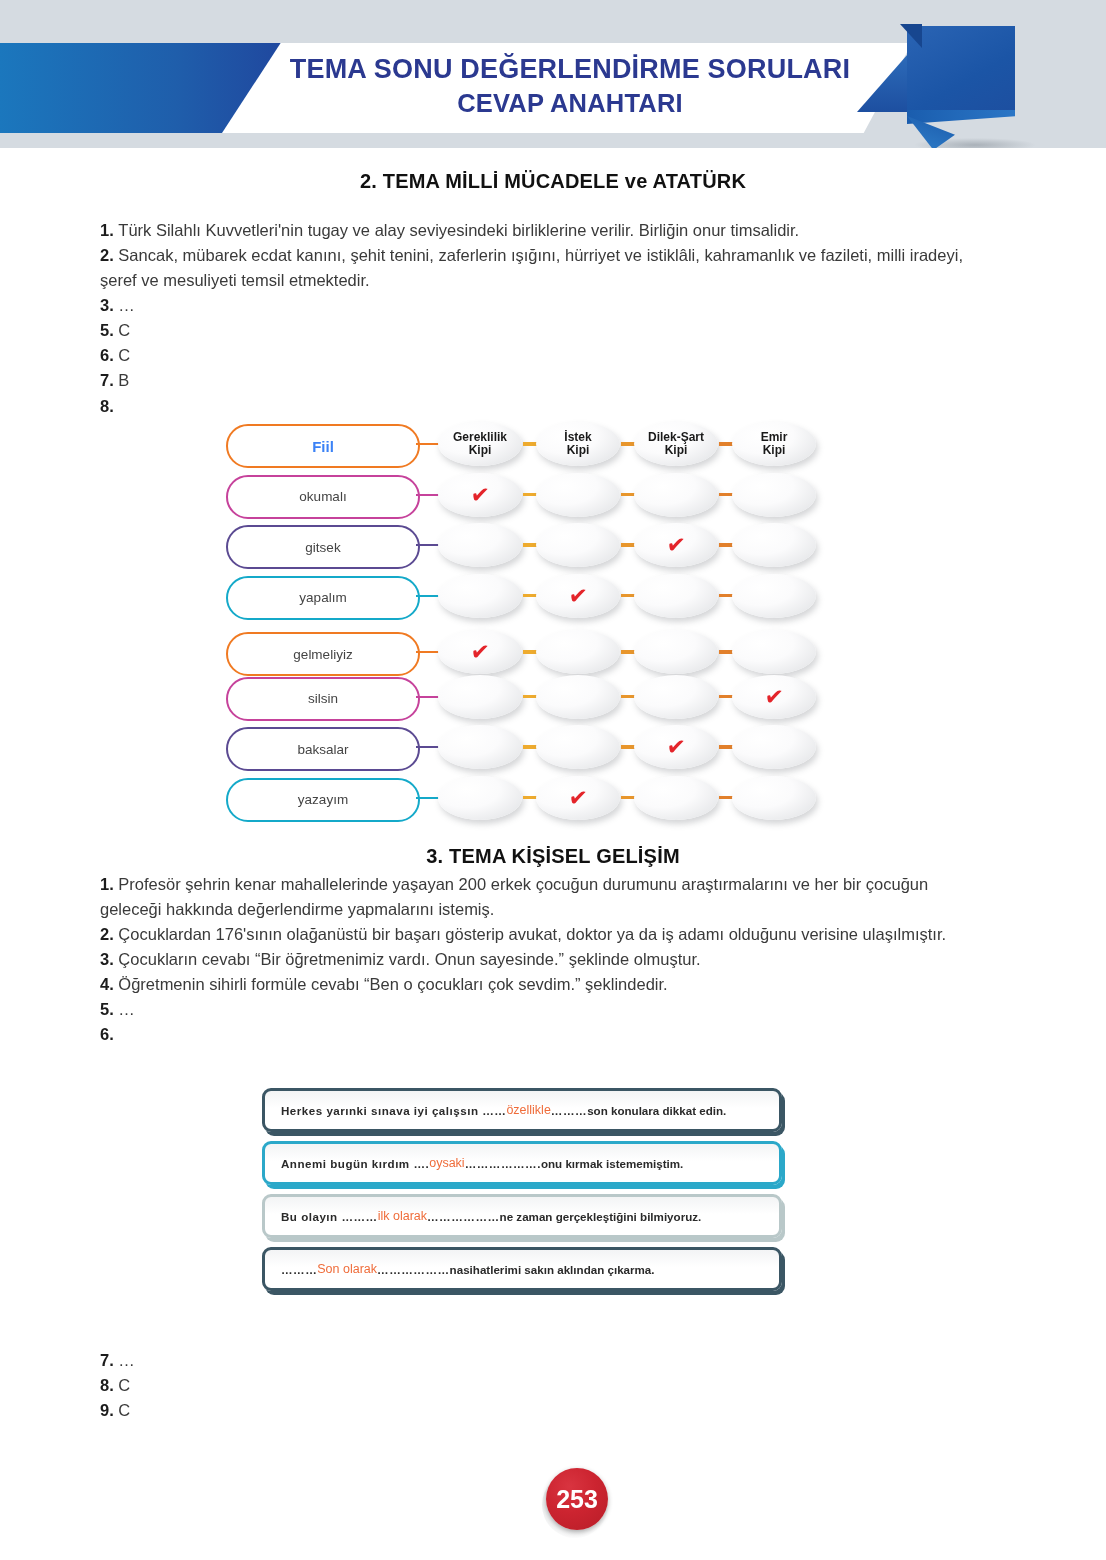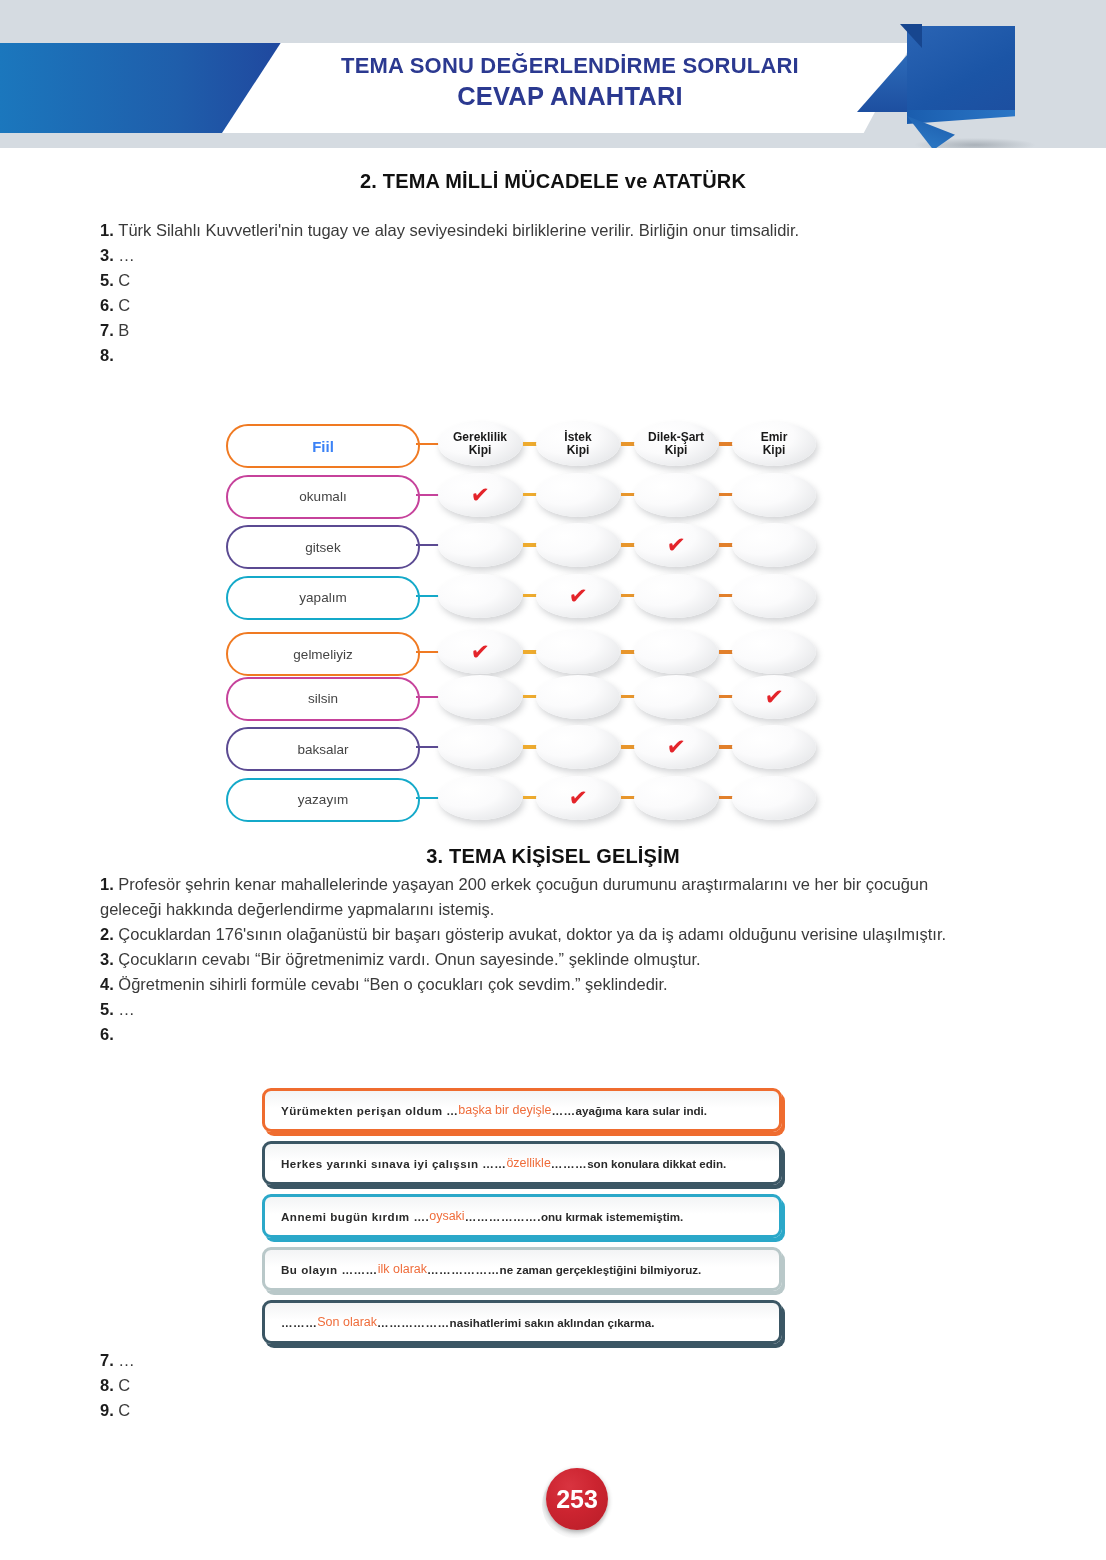--- a/index.html
+++ b/index.html
@@ -43,21 +43,21 @@
   .banner-title-wrap {
     position: absolute;
     left: 270px; top: 52px;
     width: 600px;
     text-align: center;
     color: #2b3990;
     font-weight: bold;
     letter-spacing: 0.2px;
     line-height: 1.28;
   }
-  .banner-line1 { font-size: 22px; }
+  .banner-line1 { font-size: 27px; }
   .banner-line2 { font-size: 25.5px; }
 
   
   .ribbon { position: absolute; left: 855px; top: 20px; width: 200px; height: 128px; }
   .rb-1 {
     position: absolute; left: 52px; top: 6px; width: 108px; height: 86px;
     background: linear-gradient(150deg,#2a64b4 0%, #1b55a6 60%, #1d4fa0 100%);
   }
   .rb-2 {
     position: absolute; left: 2px; top: 26px; width: 58px; height: 66px;
@@ -213,20 +213,21 @@
     <div class="rb-3"></div>
     <div class="rb-4"></div>
     <div class="rb-5"></div>
   </div>
 </div>
 
 <div class="section-title" id="title-tema2">2. TEMA MİLLİ MÜCADELE ve ATATÜRK</div>
 
 <div class="answers" id="answers-tema2">
     <div class="ans-line"><span class="ans-num">1. </span><span>Türk Silahlı Kuvvetleri'nin tugay ve alay seviyesindeki birliklerine verilir. Birliğin onur timsalidir.</span></div>
+    <div class="ans-line"><span class="ans-num">2. </span><span>Sancak, mübarek ecdat kanını, şehit tenini, zaferlerin ışığını, hürriyet ve istiklâli, kahramanlık ve fazileti, milli iradeyi, şeref ve mesuliyeti temsil etmektedir.</span></div>
     <div class="ans-line"><span class="ans-num">3. </span><span>…</span></div>
     <div class="ans-line"><span class="ans-num">5. </span><span>C</span></div>
     <div class="ans-line"><span class="ans-num">6. </span><span>C</span></div>
     <div class="ans-line"><span class="ans-num">7. </span><span>B</span></div>
     <div class="ans-line"><span class="ans-num">8. </span><span></span></div>
   </div>
 
 <div class="verbtable" id="verb-table">
     <div class="vt-row" style="top: 0px;">
       <div class="vt-pill head" style="border-color: rgb(240, 122, 34);">Fiil</div>
@@ -361,26 +362,20 @@
 <div class="answers" id="answers-tema3">
     <div class="ans-line"><span class="ans-num">1. </span><span>Profesör şehrin kenar mahallelerinde yaşayan 200 erkek çocuğun durumunu araştırmalarını ve her bir çocuğun geleceği hakkında değerlendirme yapmalarını istemiş.</span></div>
     <div class="ans-line"><span class="ans-num">2. </span><span>Çocuklardan 176'sının olağanüstü bir başarı gösterip avukat, doktor ya da iş adamı olduğunu verisine ulaşılmıştır.</span></div>
     <div class="ans-line"><span class="ans-num">3. </span><span>Çocukların cevabı “Bir öğretmenimiz vardı. Onun sayesinde.” şeklinde olmuştur.</span></div>
     <div class="ans-line"><span class="ans-num">4. </span><span>Öğretmenin sihirli formüle cevabı “Ben o çocukları çok sevdim.” şeklindedir.</span></div>
     <div class="ans-line"><span class="ans-num">5. </span><span> …</span></div>
     <div class="ans-line"><span class="ans-num">6. </span><span></span></div>
   </div>
 
 <div class="sentbox-group" id="sentence-boxes">
-    <div class="sentbox" style="border: 3px solid rgb(239, 108, 47); box-shadow: rgb(239, 108, 47) 3px 4px 0px 0px;">
-      <span class="dots">Yürümekten perişan oldum …</span>
-      <span class="sb-blank">başka bir deyişle</span>
-      <span class="dots">……</span>
-      <span> ayağıma kara sular indi.</span>
-    </div>
     <div class="sentbox" style="border: 3px solid rgb(59, 86, 100); box-shadow: rgb(59, 86, 100) 3px 4px 0px 0px;">
       <span class="dots">Herkes yarınki sınava iyi çalışsın ……</span>
       <span class="sb-blank">özellikle</span>
       <span class="dots">………</span>
       <span> son konulara dikkat edin.</span>
     </div>
     <div class="sentbox" style="border: 3px solid rgb(43, 168, 201); box-shadow: rgb(43, 168, 201) 3px 4px 0px 0px;">
       <span class="dots">Annemi bugün kırdım ….</span>
       <span class="sb-blank">oysaki</span>
       <span class="dots">……………….</span>

